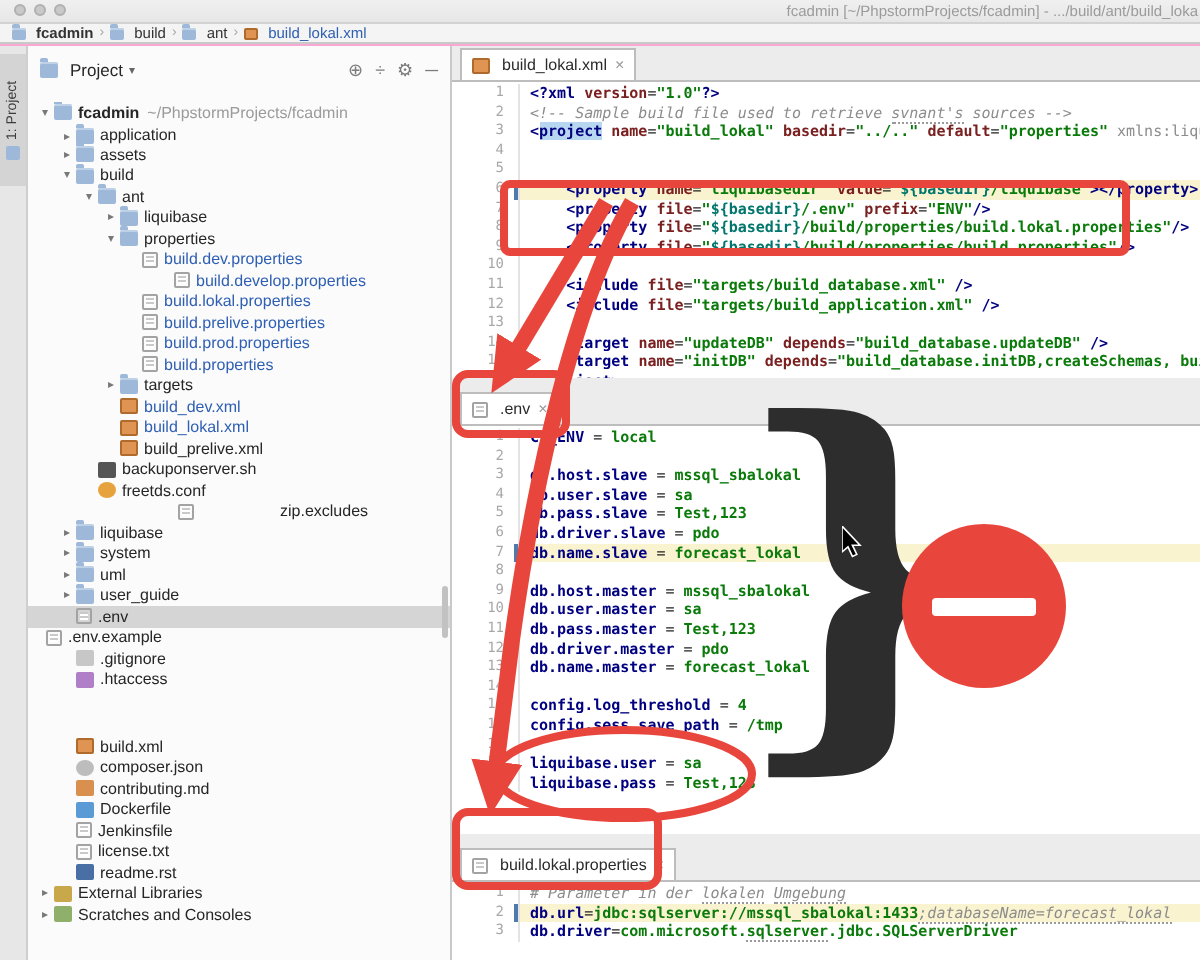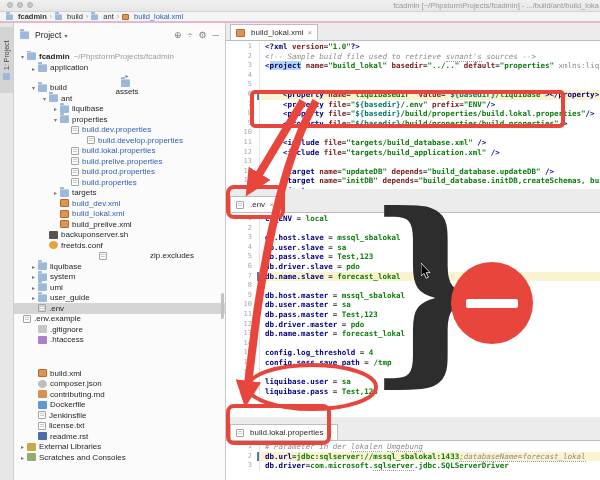--- a/index.html
+++ b/index.html
@@ -160,21 +160,21 @@
             <span class="tarrow">▾</span>
             <span class="ic ic-folder"></span>
             <span class="tlabel bold">fcadmin</span>
             <span class="tsuffix">~/PhpstormProjects/fcadmin</span>
           </div>
           <div class="trow" style="padding-left: 15px; align-items: flex-end;">
             <span class="tarrow">▸</span>
             <span class="ic ic-folder"></span>
             <span class="tlabel">application</span>
           </div>
-          <div class="trow" style="padding-left: 15px; flex-direction: column;">
+          <div class="trow" style="padding-left: 15px;">
             <span class="tarrow">▸</span>
             <span class="ic ic-folder"></span>
             <span class="tlabel">assets</span>
           </div>
           <div class="trow" style="padding-left: 15px;">
             <span class="tarrow">▾</span>
             <span class="ic ic-folder"></span>
             <span class="tlabel">build</span>
           </div>
           <div class="trow" style="padding-left: 26px;">
@@ -245,21 +245,21 @@
           <div class="trow" style="padding-left: 26px;">
             <span class="tarrow"></span>
             <span class="ic ic-sh"></span>
             <span class="tlabel">backuponserver.sh</span>
           </div>
           <div class="trow" style="padding-left: 26px;">
             <span class="tarrow"></span>
             <span class="ic ic-conf"></span>
             <span class="tlabel">freetds.conf</span>
           </div>
-          <div class="trow" style="padding-left: 36px; gap: 40px;">
+          <div class="trow" style="padding-left: 26px; gap: 40px;">
             <span class="tarrow"></span>
             <span class="ic ic-file"></span>
             <span class="tlabel">zip.excludes</span>
           </div>
           <div class="trow" style="padding-left: 15px;">
             <span class="tarrow">▸</span>
             <span class="ic ic-folder"></span>
             <span class="tlabel">liquibase</span>
           </div>
           <div class="trow" style="padding-left: 15px;">

